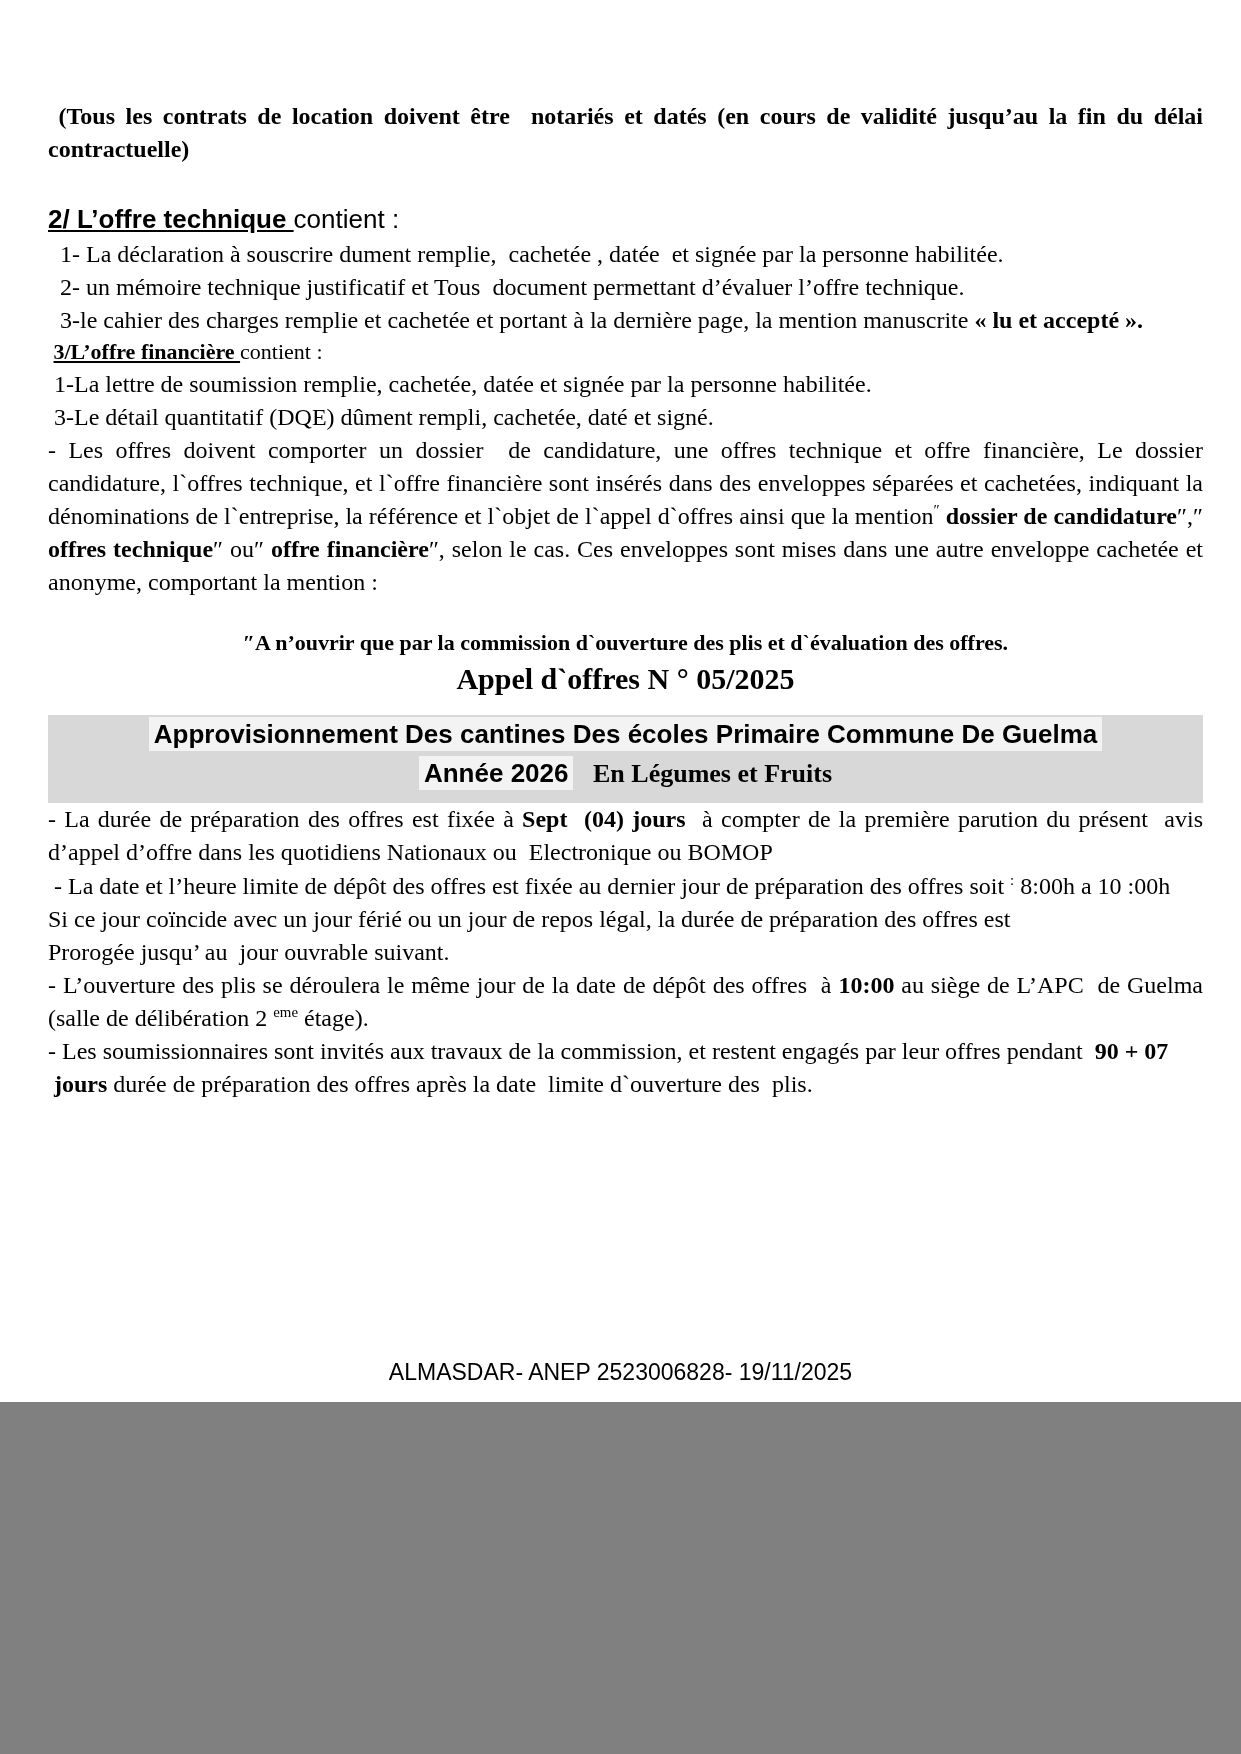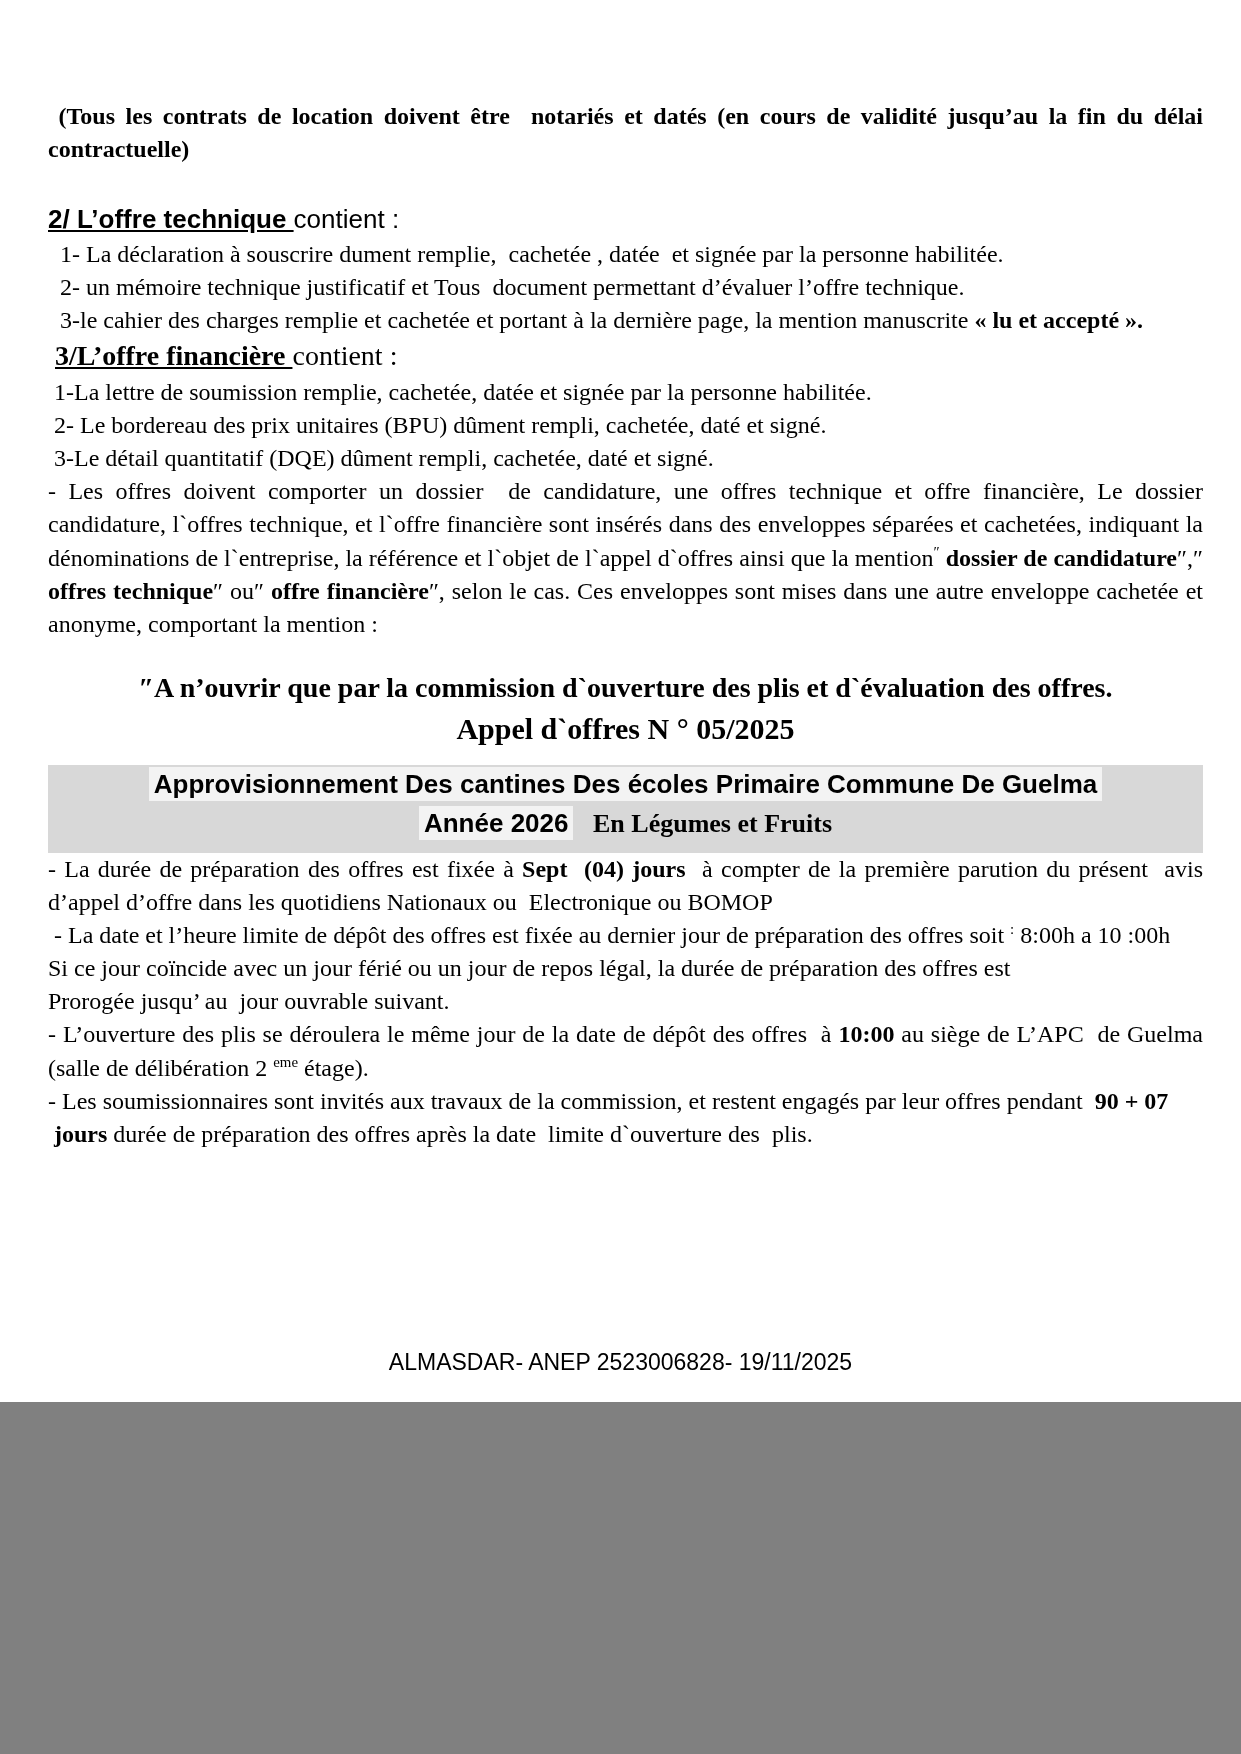--- a/index.html
+++ b/index.html
@@ -20,55 +20,54 @@
     font-size:24px;
     line-height:1.38;
     white-space:pre-wrap;
     font-family:"Liberation Serif","DejaVu Serif",serif;
     color:#000;
   }
   .justify { text-align:justify; }
   .center  { text-align:center; }
   .sans    { font-family:"Liberation Sans","DejaVu Sans",sans-serif; }
   .h-sans  { font-size:26px; }
-  .h-serif { font-size:28px; }
+  .h-serif { font-size:22px; }
   .title   { font-size:30px; }
   .run.b   { font-weight:bold; }
   .run.u   { text-decoration:underline; }
   .run.sup { vertical-align:super; font-size:0.62em; }
   .run.sans{ font-family:"Liberation Sans","DejaVu Sans",sans-serif; }
   .run.hl  { background:var(--hl,#f3f3f3); padding:2px 5px; }
   .band {
     background:var(--band,#d8d8d8);
     padding:0 6px 10px 6px;
   }
   .band-line { font-size:26px; line-height:1.5; }
   .footer {
     position:absolute;
     left:0; right:0;
-    bottom:26px;
+    bottom:16px;
     text-align:center;
     font-family:"Liberation Sans","DejaVu Sans",sans-serif;
     font-size:23px;
     color:#000;
   }
 </style>
 </head>
 <body>
 
 <div class="page">
   <div class="content">
       <div class="para justify"><span class="run b"> (Tous les contrats de location doivent être  notariés et datés (en cours de validité jusqu’au la fin du délai contractuelle)</span></div>
       <div class="para h-sans sans" style="margin-top: 36px;"><span class="run b u">2/ L’offre technique </span><span class="run">contient :</span></div>
       <div class="para "><span class="run">  1- La déclaration à souscrire dument remplie,  cachetée , datée  et signée par la personne habilitée.</span></div>
       <div class="para "><span class="run">  2- un mémoire technique justificatif et Tous  document permettant d’évaluer l’offre technique.</span></div>
       <div class="para "><span class="run">  3-le cahier des charges remplie et cachetée et portant à la dernière page, la mention manuscrite </span><span class="run b">« lu et accepté ».</span></div>
       <div class="para h-serif"><span class="run"> </span><span class="run b u">3/L’offre financière </span><span class="run">contient :</span></div>
       <div class="para "><span class="run"> 1-La lettre de soumission remplie, cachetée, datée et signée par la personne habilitée.</span></div>
-      <div class="para "><span class="run"> 2- Le bordereau des prix unitaires (BPU) dûment rempli, cachetée, daté et signé.</span></div>
       <div class="para "><span class="run"> 3-Le détail quantitatif (DQE) dûment rempli, cachetée, daté et signé.</span></div>
       <div class="para justify"><span class="run">- Les offres doivent comporter un dossier  de candidature, une offres technique et offre financière, Le dossier candidature, l`offres technique, et l`offre financière sont insérés dans des enveloppes séparées et cachetées, indiquant la dénominations de l`entreprise, la référence et l`objet de l`appel d`offres ainsi que la mention</span><span class="run sup">″</span><span class="run"> </span><span class="run b">dossier de candidature</span><span class="run">″,″ </span><span class="run b">offres technique</span><span class="run">″ ou″ </span><span class="run b">offre financière</span><span class="run">″, selon le cas. Ces enveloppes sont mises dans une autre enveloppe cachetée et anonyme, comportant la mention :</span></div>
       <div class="para center h-serif" style="margin-top: 28px;"><span class="run b">″A n’ouvrir que par la commission d`ouverture des plis et d`évaluation des offres.</span></div>
       <div class="para center title"><span class="run b">Appel d`offres N ° 05/2025</span></div>
       <div class="band" style="margin-top: 16px;">
         <div class="para center band-line sans"><span class="run b hl">Approvisionnement Des cantines Des écoles Primaire Commune De Guelma</span></div>
         <div class="para center band-line"><span class="run b hl sans">Année 2026</span><span class="run">   </span><span class="run b">En Légumes et Fruits</span></div>
       </div>
       <div class="para justify"><span class="run">- La durée de préparation des offres est fixée à </span><span class="run b">Sept  (04) jours</span><span class="run">  à compter de la première parution du présent  avis d’appel d’offre dans les quotidiens Nationaux ou  Electronique ou BOMOP</span></div>
       <div class="para "><span class="run"> - La date et l’heure limite de dépôt des offres est fixée au dernier jour de préparation des offres soit </span><span class="run sup">:</span><span class="run"> 8:00h a 10 :00h</span></div>

